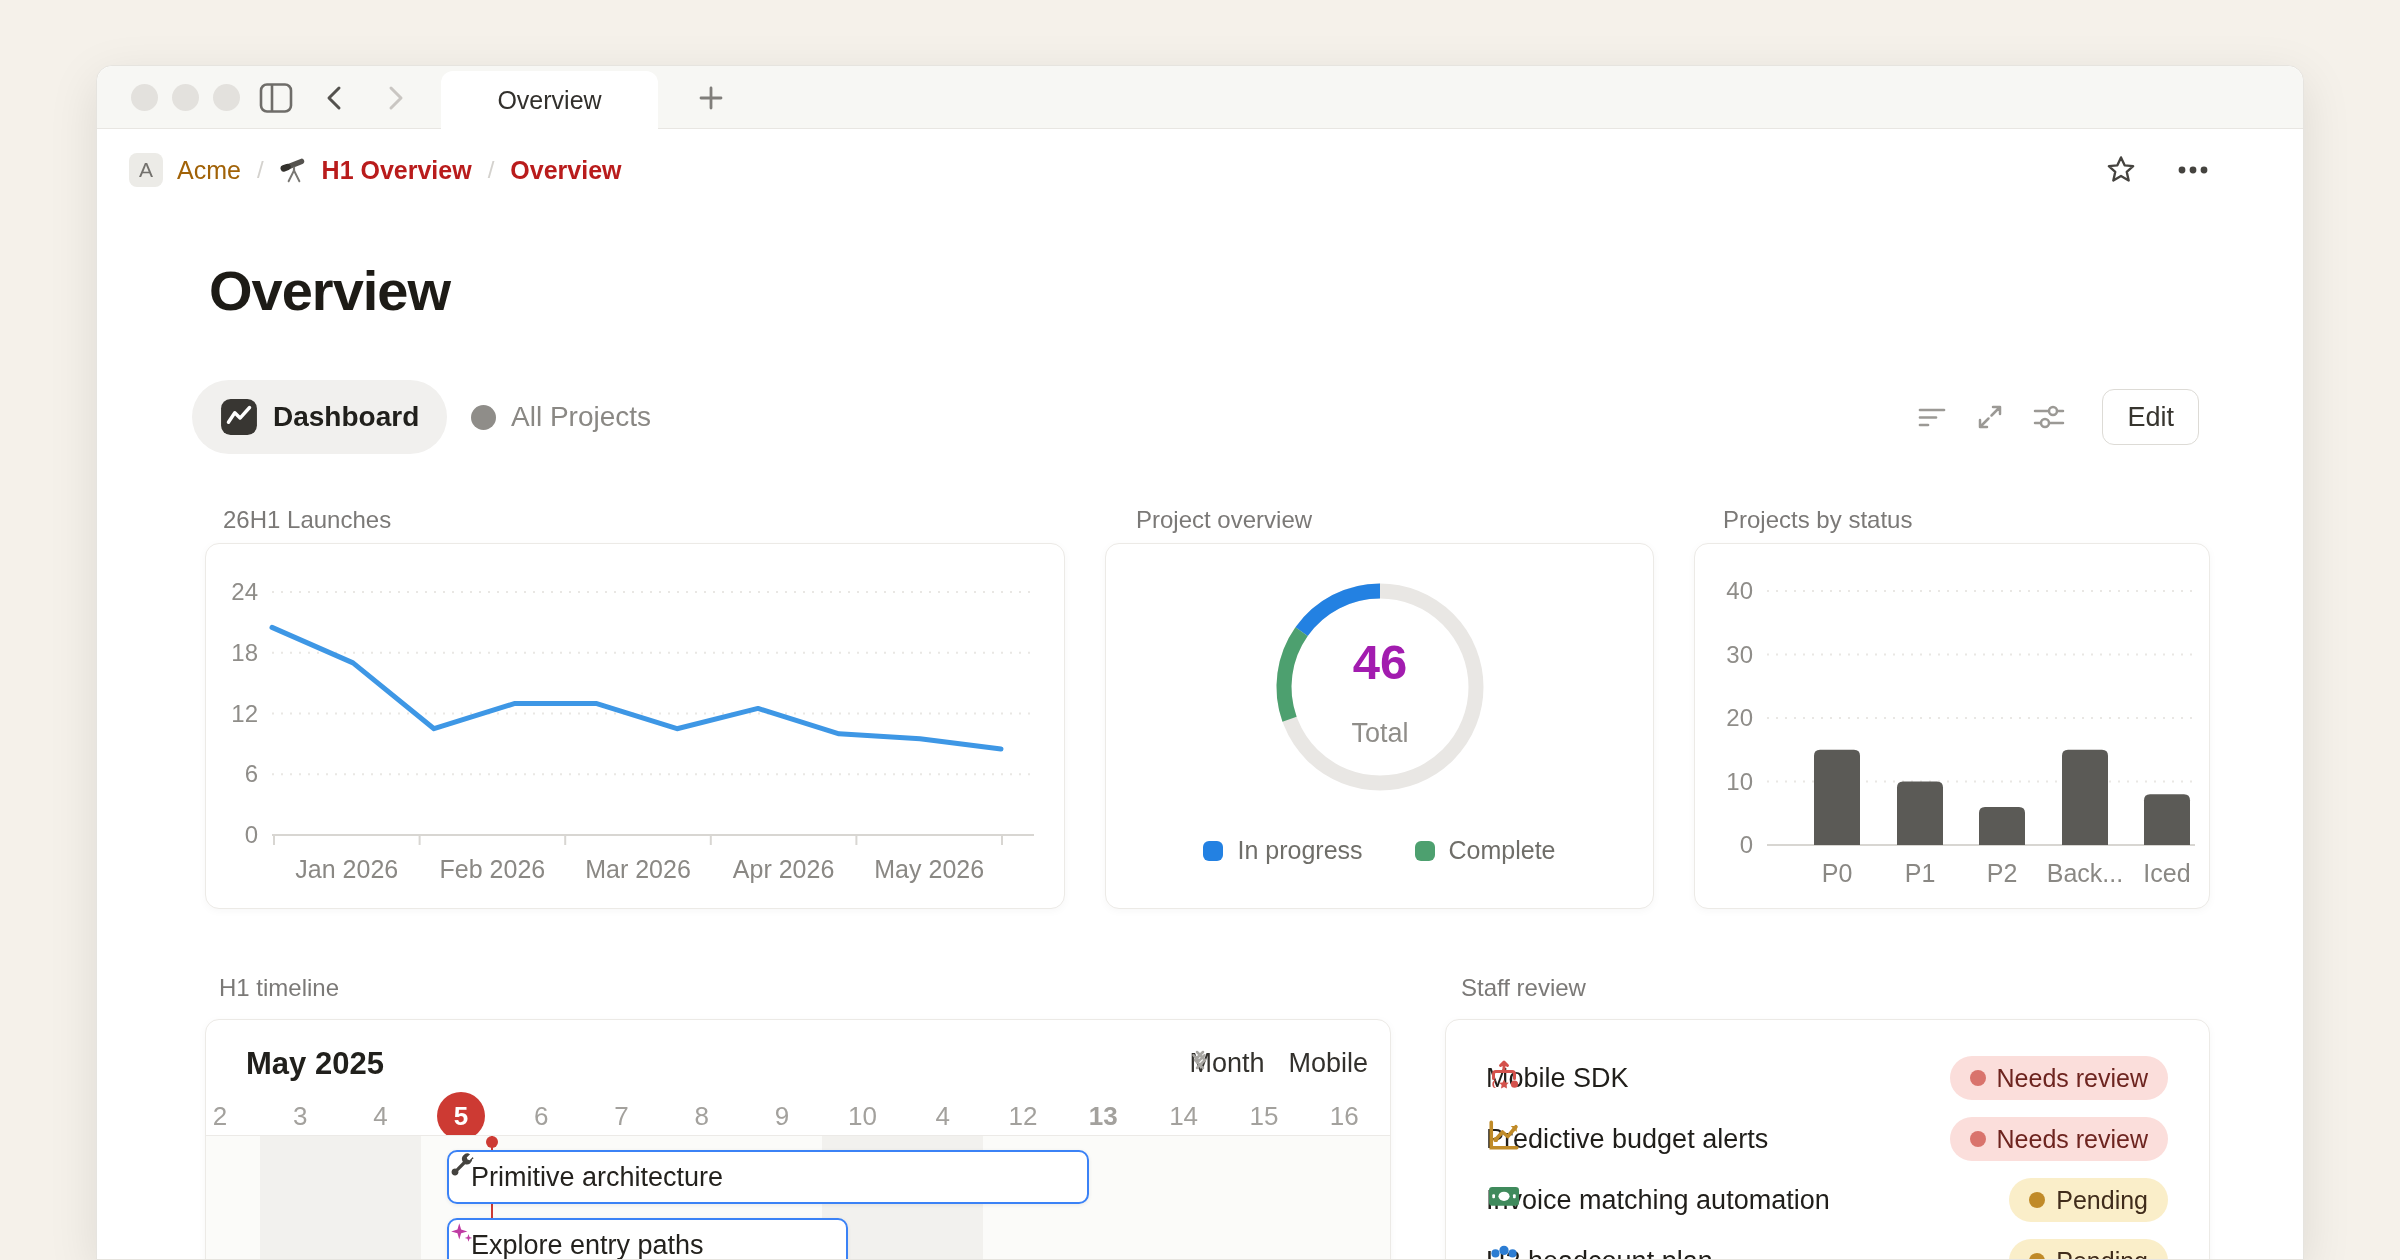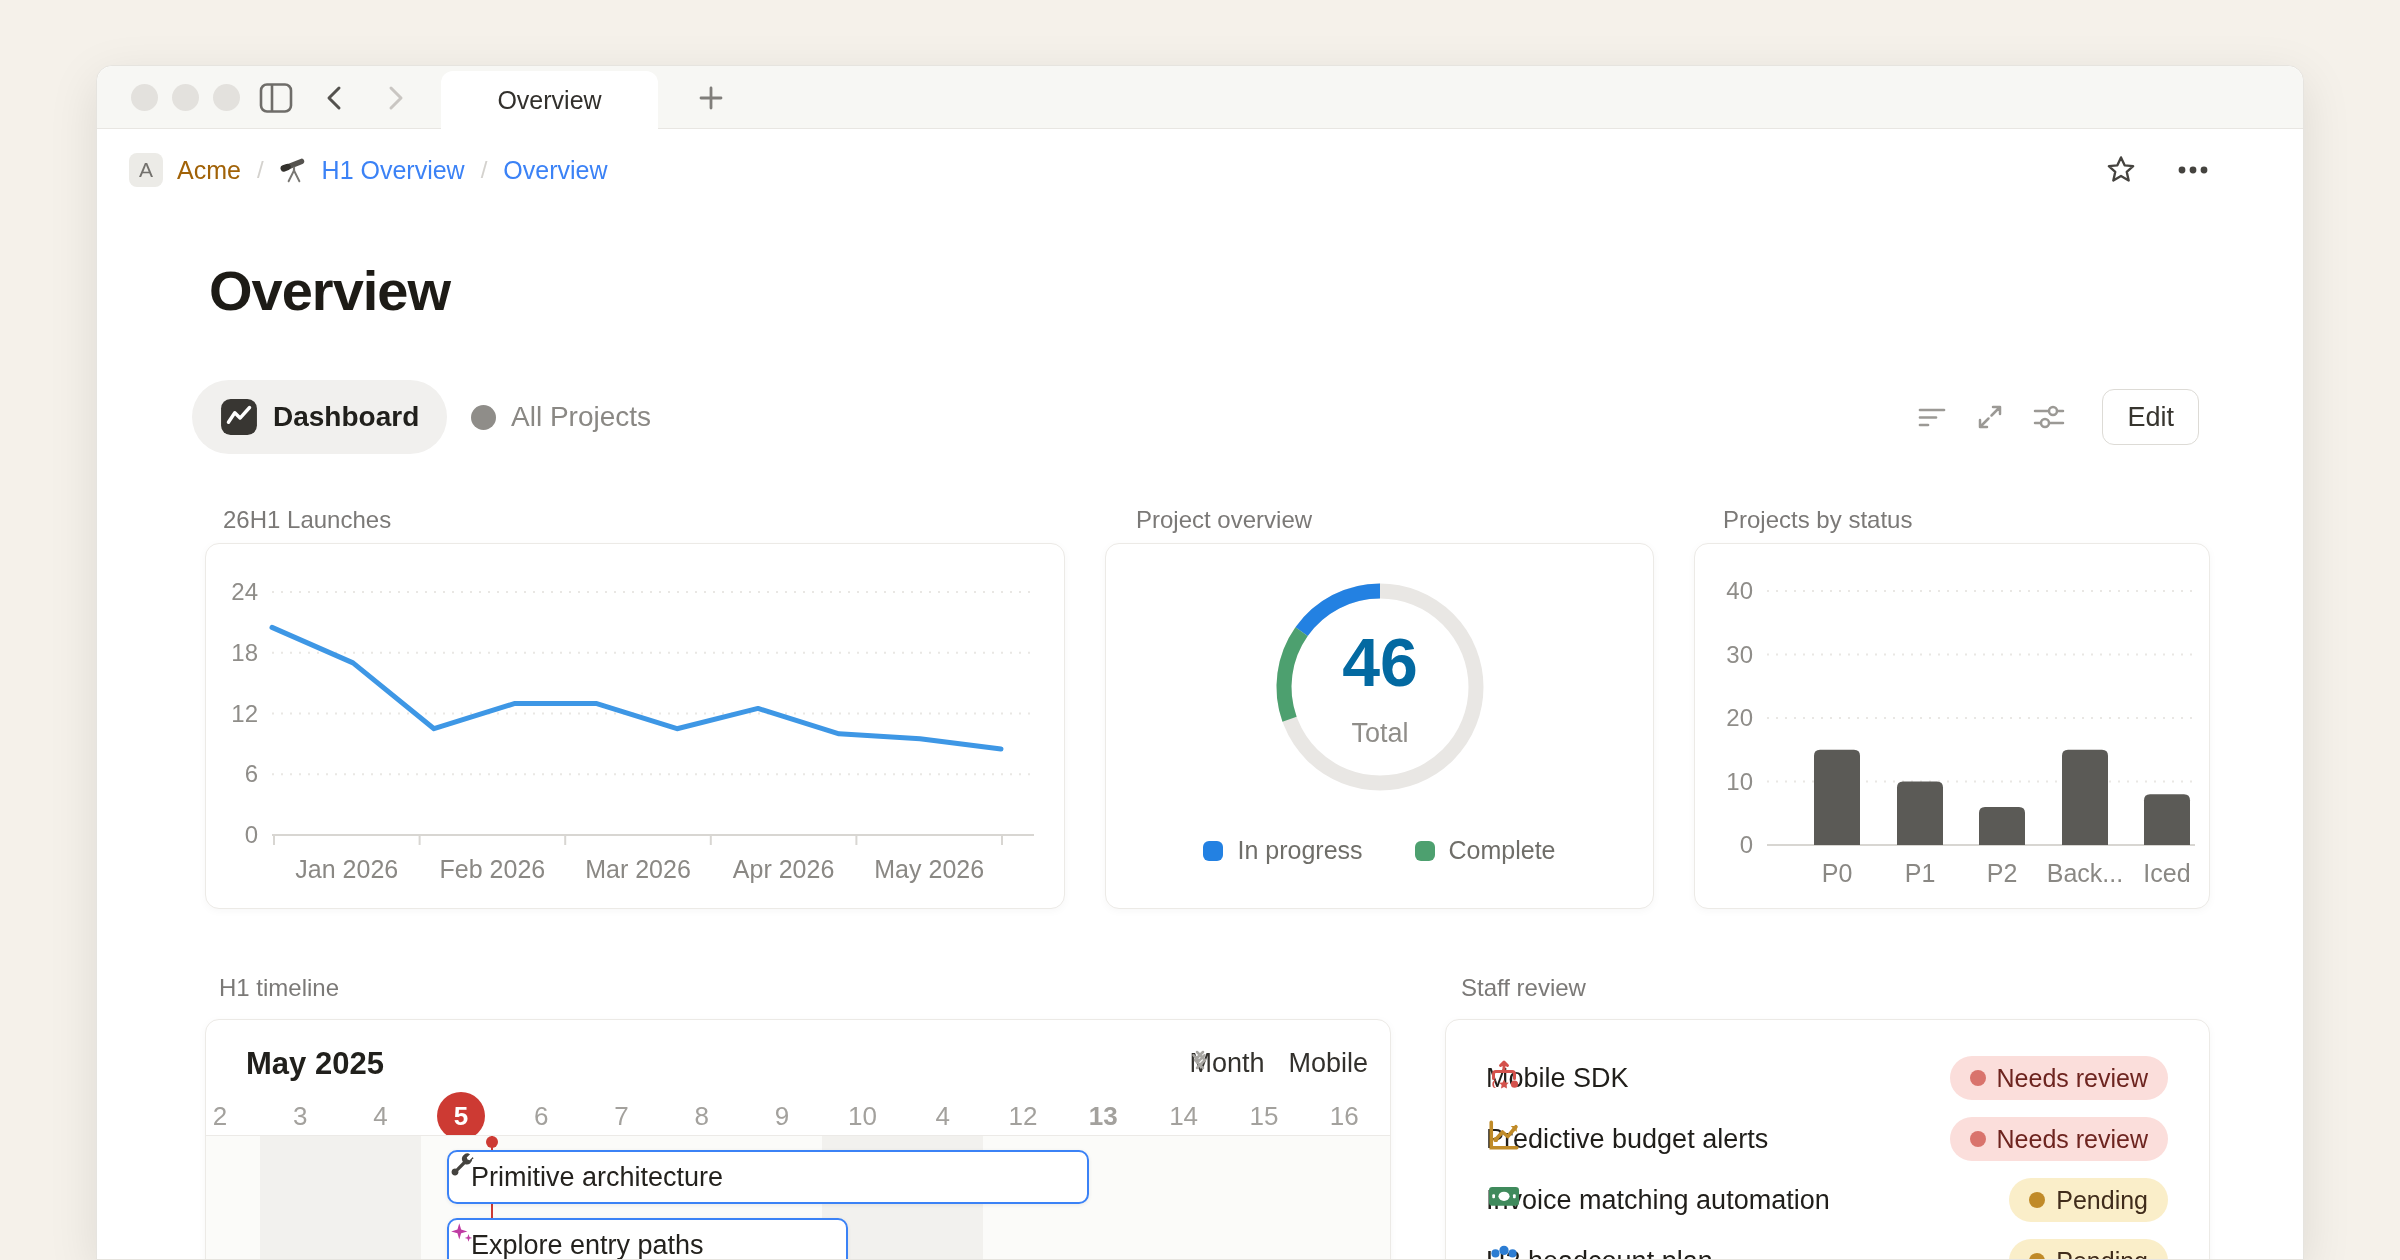--- a/index.html
+++ b/index.html
@@ -20,21 +20,21 @@
     border-radius:12px 12px 0 0; display:flex; align-items:center; justify-content:center;
     font-size:25px; color:#32302c; }
   .newtab { position:absolute; left:598px; top:16px; width:32px; height:32px; }
 
   
   .topbar { position:absolute; left:0; top:64px; width:100%; height:80px; background:#fff; }
   .crumbs { position:absolute; left:32px; top:0; height:80px; display:flex; align-items:center; gap:14px; }
   .ws-avatar { width:34px; height:34px; border-radius:8px; background:#ecebe7; color:#73716d;
     font-size:21px; display:flex; align-items:center; justify-content:center; }
   .crumb-gray { font-size:25px; color:#a16207; }
-  .crumb-dark { font-size:25px; color:#3b82f6; }
+  .crumb-dark { font-size:25px; color:#b91c1c;font-weight:bold; }
   .crumb-sep { font-size:24px; color:#d4d2ce; padding:0 2px; }
   .top-actions { position:absolute; right:92px; top:0; height:80px; display:flex; align-items:center; gap:38px; }
 
   
   .page-title { position:absolute; left:112px; top:192px; font-size:56px; font-weight:bold; color:#1d1b16; letter-spacing:-1px; }
   .viewbar { position:absolute; left:0; top:314px; width:100%; height:74px; }
   .pill { position:absolute; left:95px; top:0; height:74px; border-radius:37px; background:#f1f0ee;
     display:flex; align-items:center; gap:15px; padding:0 28px; }
   .pill-label { font-size:28px; font-weight:bold; color:#21201c; }
   .plain-tab { position:absolute; left:374px; top:0; height:74px; display:flex; align-items:center; gap:15px; }
@@ -49,21 +49,21 @@
 
   
   .card { position:absolute; background:#fff; border:1px solid #eceae6; border-radius:14px;
     box-shadow:0 2px 8px rgba(0,0,0,.035); }
   .card-line { left:108px; top:477px; width:860px; height:366px; }
   .card-donut { left:1008px; top:477px; width:549px; height:366px; }
   .card-bar  { left:1597px; top:477px; width:516px; height:366px; }
   .card svg { position:absolute; left:0; top:0; }
 
   .donut-center { position:absolute; left:174px; top:86px; width:200px; text-align:center; }
-  .donut-total { font-size:68px; font-weight:bold; color:#0369a1; line-height:64px; }
+  .donut-total { font-size:49px; font-weight:bold; color:#a21caf; line-height:64px; }
   .donut-sub { font-size:27px; color:#8f8d89; margin-top:24px; }
   .donut-legend { position:absolute; left:0; top:292px; width:100%; display:flex; justify-content:center; gap:52px; }
   .legend-item { display:flex; align-items:center; gap:14px; }
   .legend-swatch { width:20px; height:20px; border-radius:6px; }
   .legend-label { font-size:25px; color:#6f6e69; }
 
   
   .card-cal { left:108px; top:953px; width:1186px; height:420px; overflow:hidden; }
   .cal-title { position:absolute; left:40px; top:26px; font-size:31px; font-weight:bold; color:#21201c; }
   .cal-controls { position:absolute; right:22px; top:28px; display:flex; align-items:center; gap:24px; }

